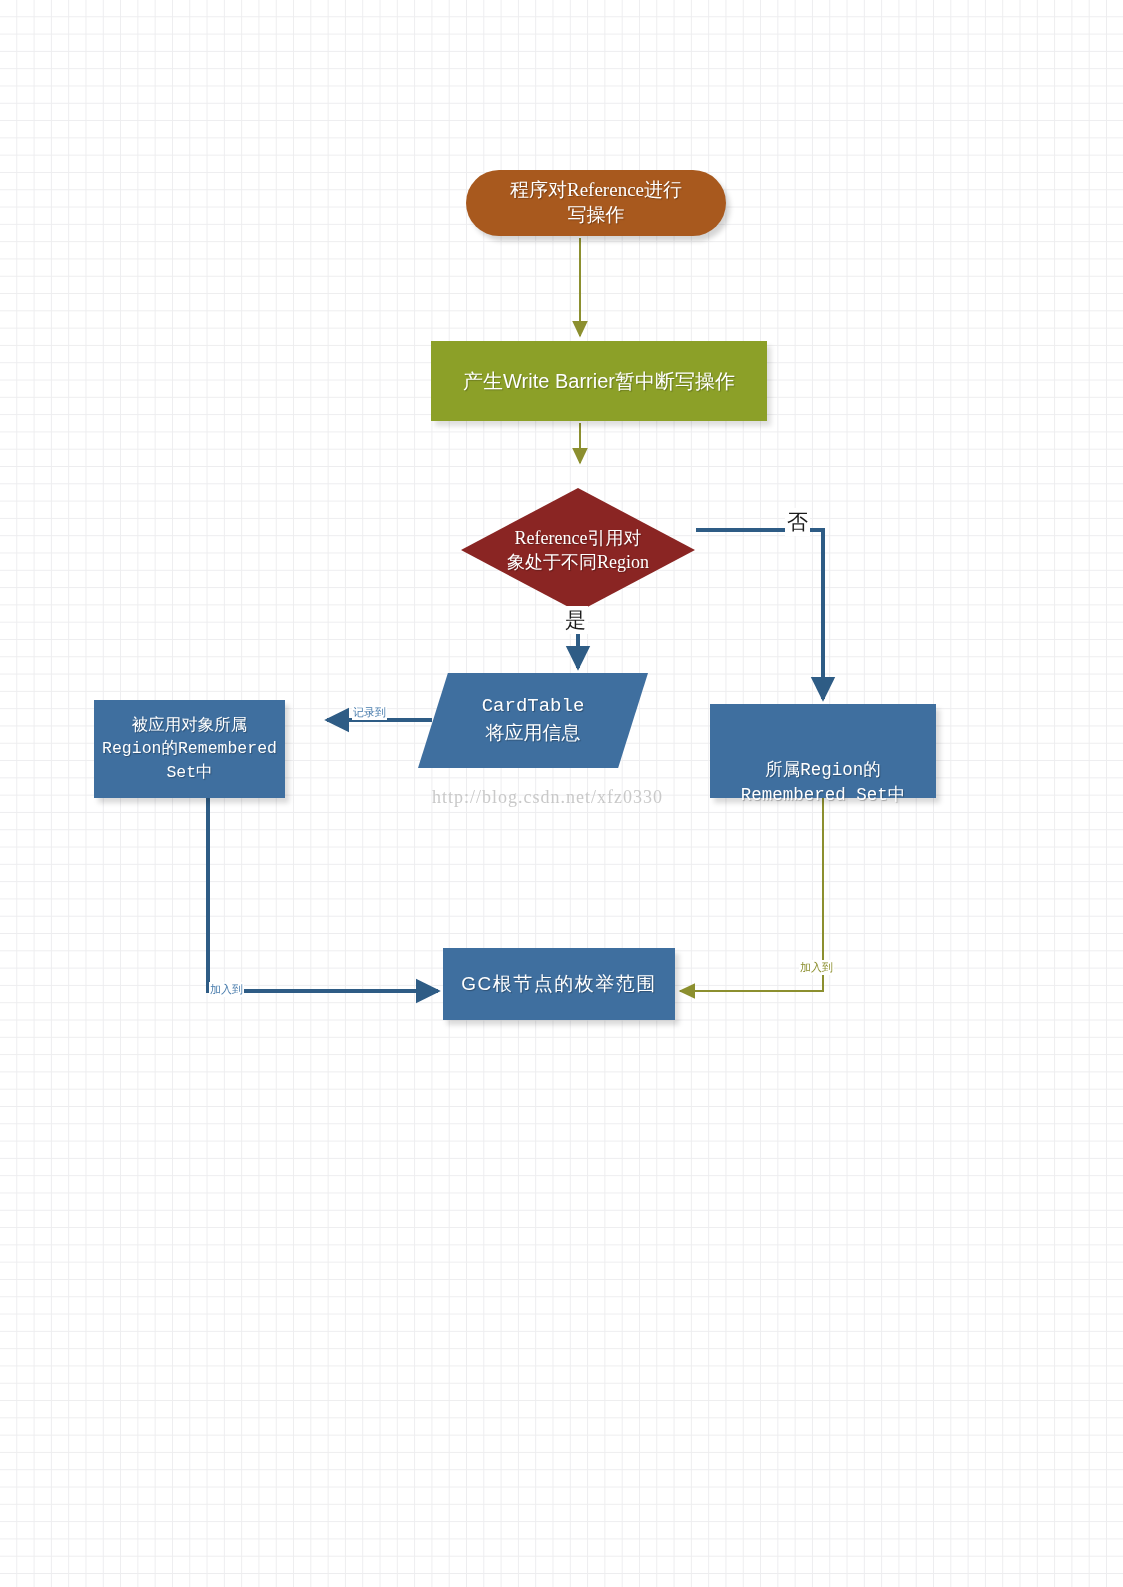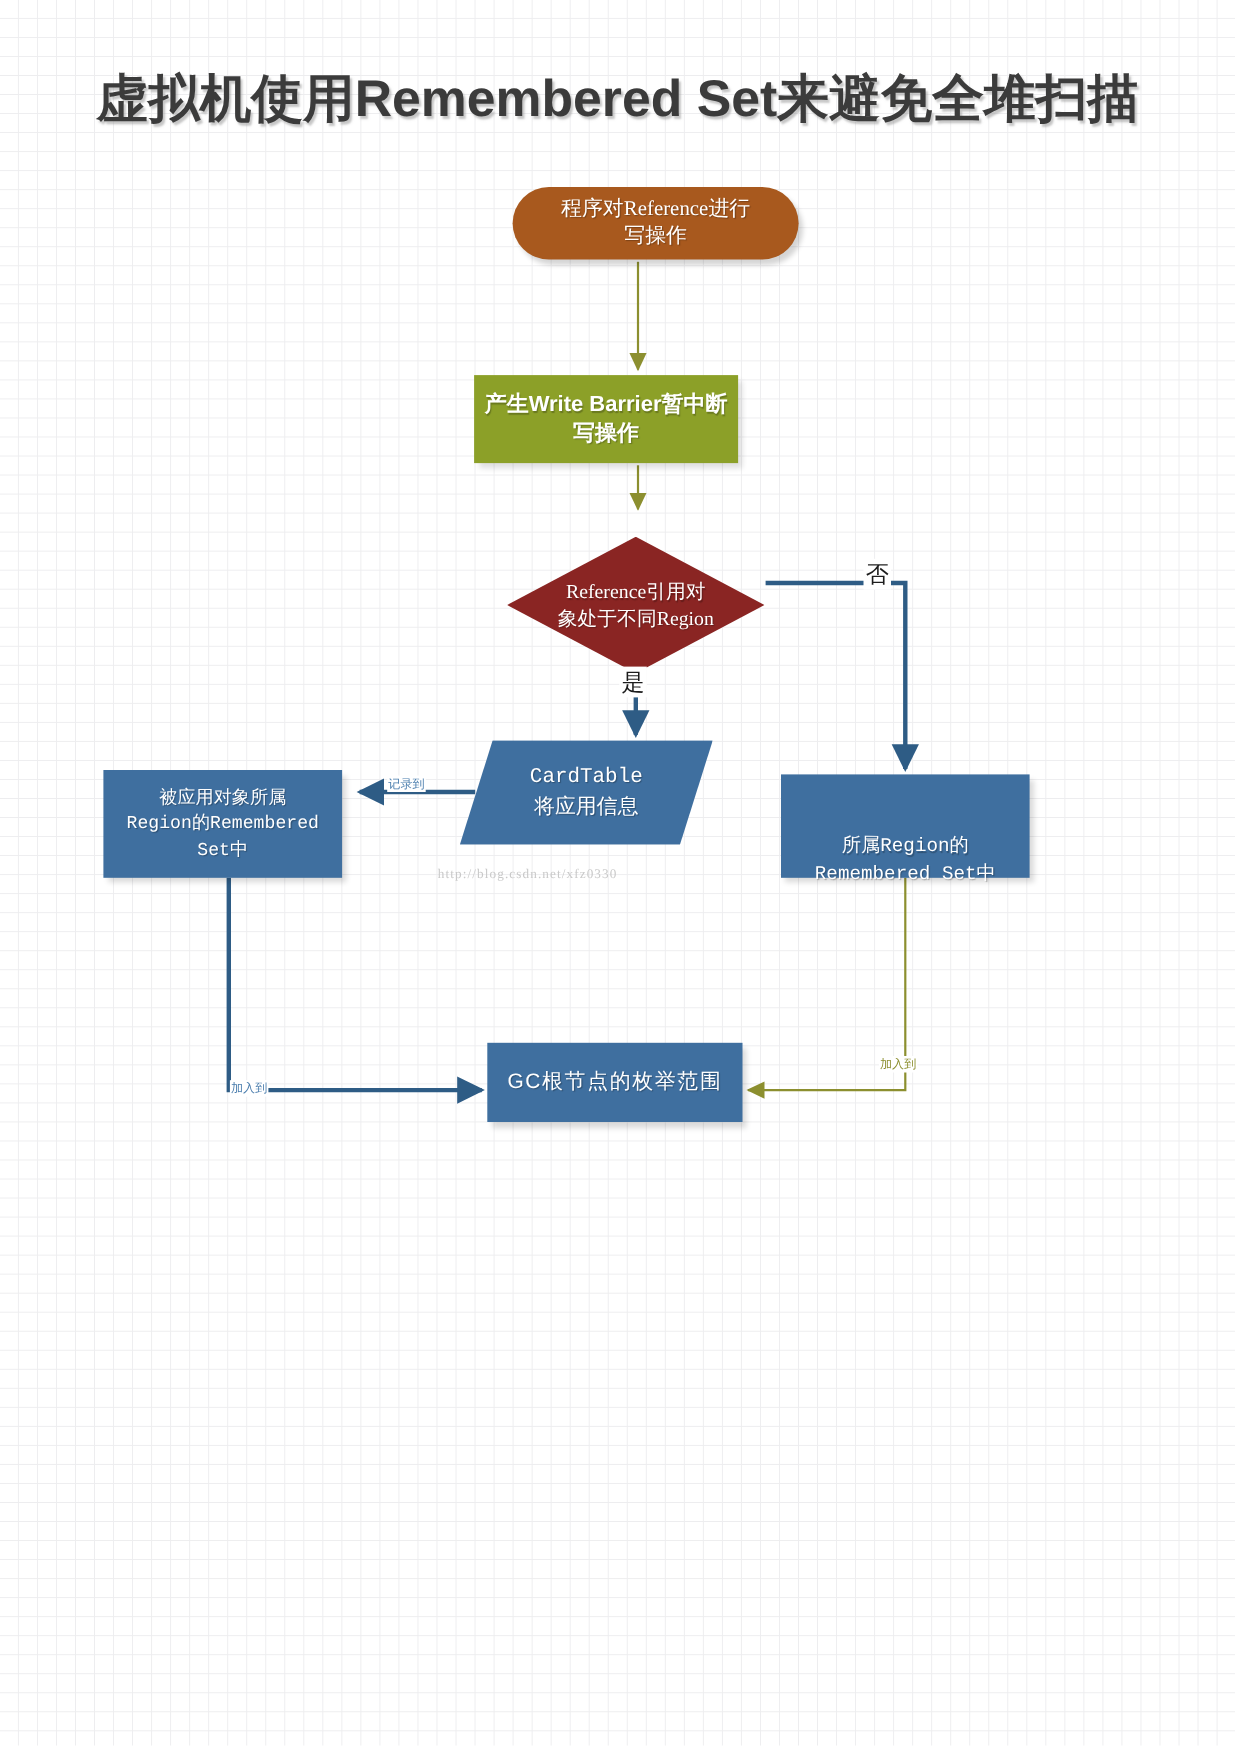--- a/index.html
+++ b/index.html
@@ -69,25 +69,24 @@
   #node-start .nodetext {
     font-family: "Liberation Serif", serif;
     font-size: 19px;
   }
 
   
   #node-barrier {
     position: absolute;
     left: 431px;
     top: 341px;
-    width: 240px;
+    width: 336px;
     height: 80px;
     background: #8ca028;
     box-shadow: 4px 5px 5px rgba(0,0,0,0.13);
-    font-weight: bold;
   }
   #node-barrier .nodetext {
     font-family: "Liberation Sans", sans-serif;
     font-size: 20px;
     text-shadow: 1px 1px 1px rgba(0,0,0,0.25);
   }
 
   
   #node-decision {
     position: absolute;
@@ -131,21 +130,21 @@
     font-family: "Liberation Mono", monospace;
     font-size: 19px;
     line-height: 1.45;
   }
 
   
   #node-left {
     position: absolute;
     left: 94px;
     top: 700px;
-    width: 217px;
+    width: 191px;
     height: 98px;
     background: #3f6f9f;
     box-shadow: 4px 5px 5px rgba(0,0,0,0.15);
   }
   #node-left .nodetext {
     font-family: "Liberation Mono", monospace;
     font-size: 16.5px;
     line-height: 1.42;
   }
 
@@ -178,24 +177,24 @@
   }
   #node-gc .nodetext {
     font-family: "Liberation Sans", sans-serif;
     font-size: 19px;
     letter-spacing: 1.5px;
   }
 
   
   #watermark {
     position: absolute;
-    left: 398px;
+    left: 432px;
     top: 787px;
     font-family: "Liberation Serif", serif;
-    font-size: 12px;
+    font-size: 18px;
     color: #c9c9c9;
     letter-spacing: 1px;
     white-space: nowrap;
   }
 
   
   #connectors {
     position: absolute;
     left: 0; top: 0;
     width: 1123px;
@@ -249,21 +248,20 @@
     font-size: 11px;
     color: #8c8f2f;
     padding: 0 1px;
   }
 </style>
 </head>
 <body>
 
 <div id="page">
 
-  <div id="title">虚拟机使用Remembered Set来避免全堆扫描</div>
 
   <svg id="connectors" viewBox="0 0 1123 1587" width="1123" height="1587">
     <defs>
       <marker id="arrow-olive" markerWidth="9" markerHeight="9" refX="7.5" refY="4.5" orient="auto" markerUnits="strokeWidth">
         <path d="M0,0.6 L8.2,4.5 L0,8.4 z" fill="#8c8f2f"></path>
       </marker>
       <marker id="arrow-blue" markerWidth="7" markerHeight="7" refX="5.6" refY="3.5" orient="auto" markerUnits="strokeWidth">
         <path d="M0,0.4 L6.3,3.5 L0,6.6 z" fill="#2e5c85"></path>
       </marker>
     </defs>

